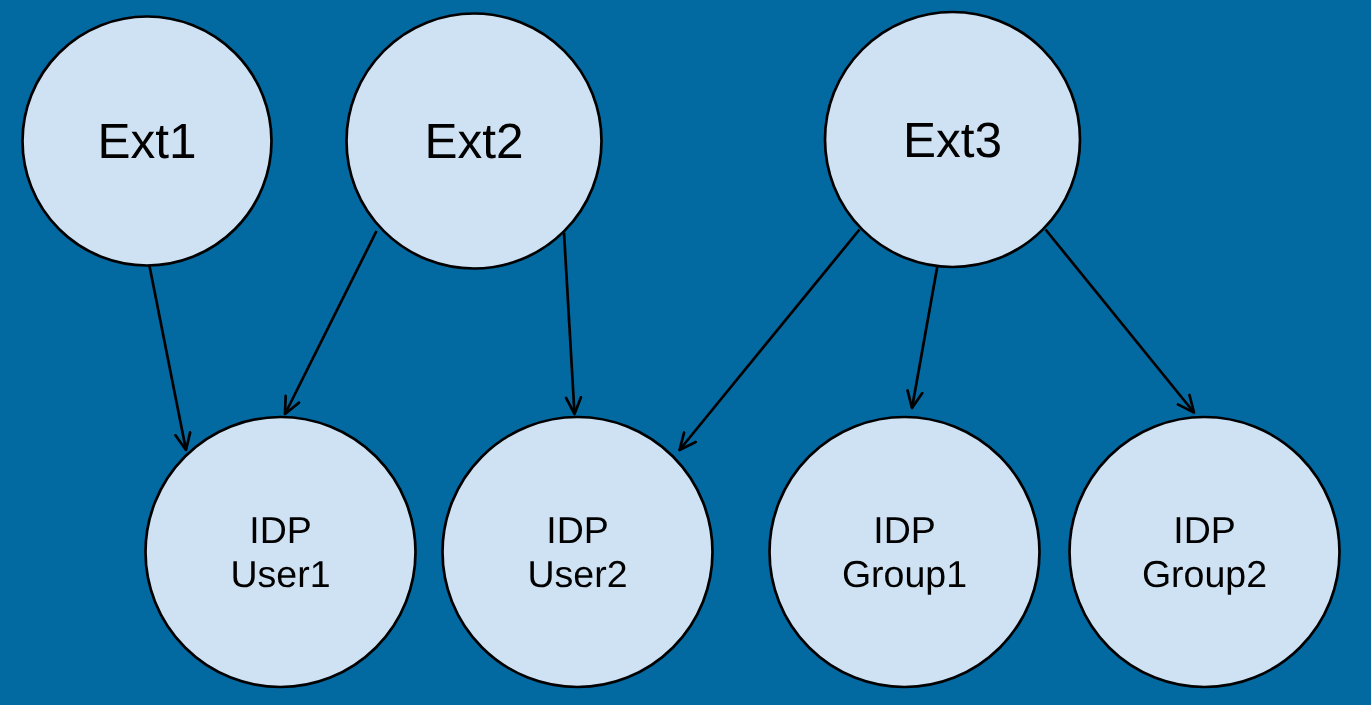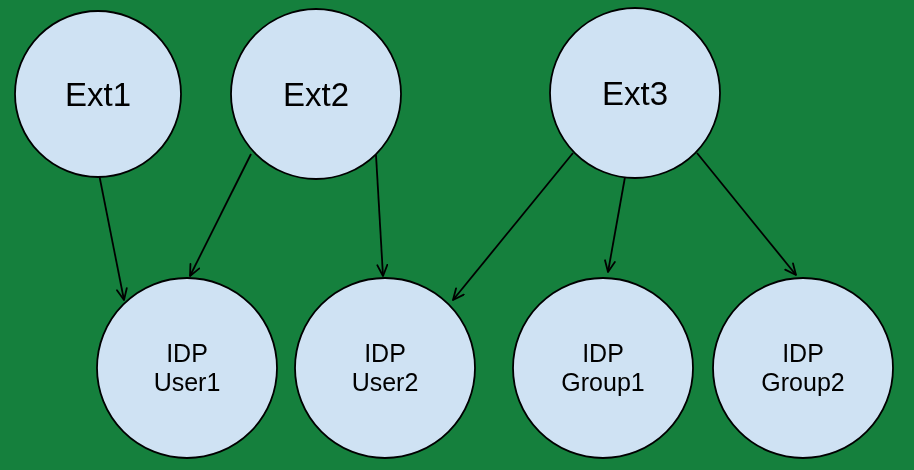--- a/index.html
+++ b/index.html
@@ -4,21 +4,21 @@
 <style>
   html, body {
     margin: 0;
     padding: 0;
     background: #ffffff;
   }
   .canvas {
     position: relative;
     width: 914px;
     height: 470px;
-    background: #15803d;
+    background: #0369a1;
     overflow: hidden;
     font-family: "Liberation Sans", sans-serif;
   }
   svg text {
     font-family: "Liberation Sans", sans-serif;
     fill: #000000;
     text-anchor: middle;
   }
   text.node-label-source { font-size: 33px; }
   text.node-label-target { font-size: 25px; }

